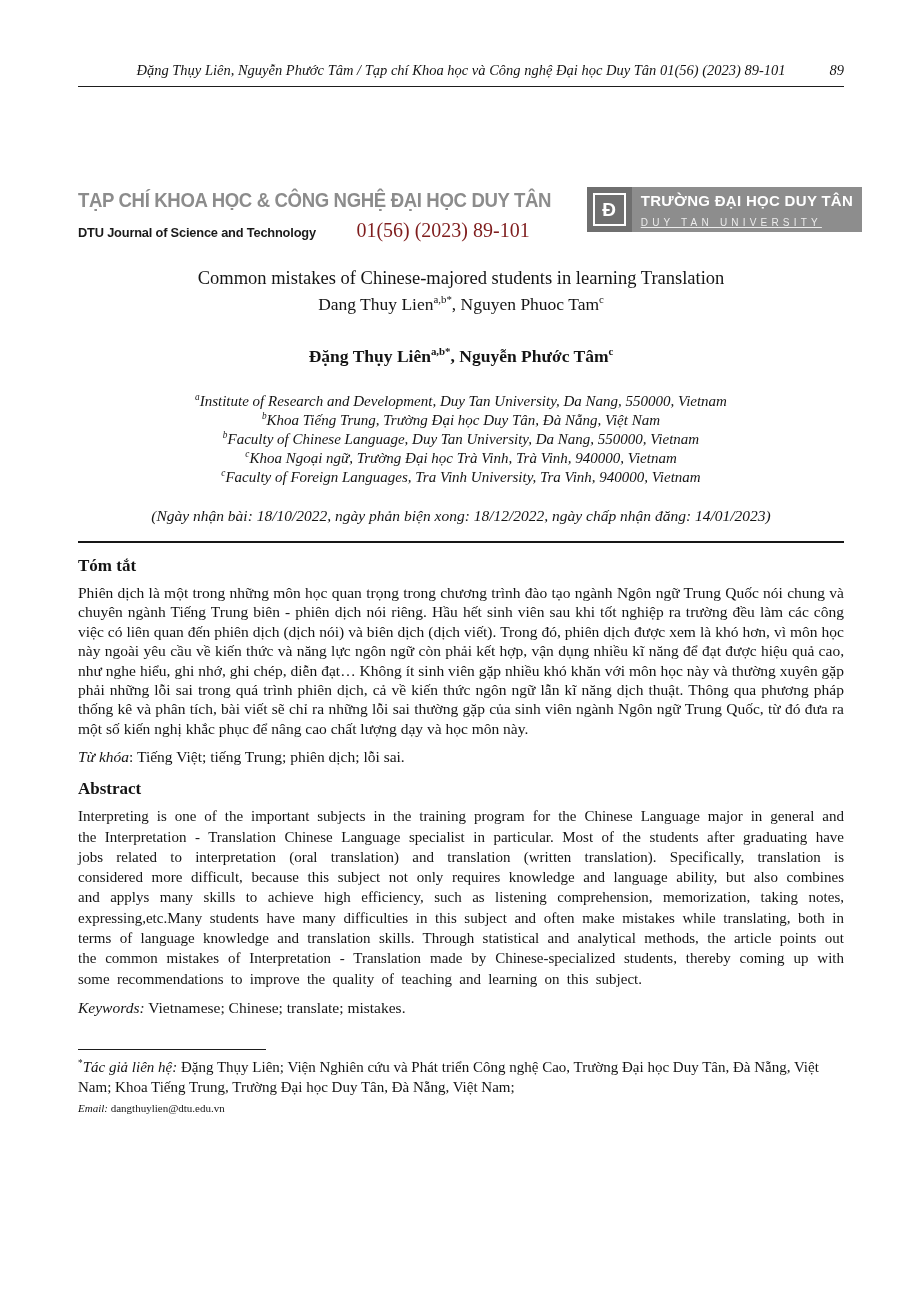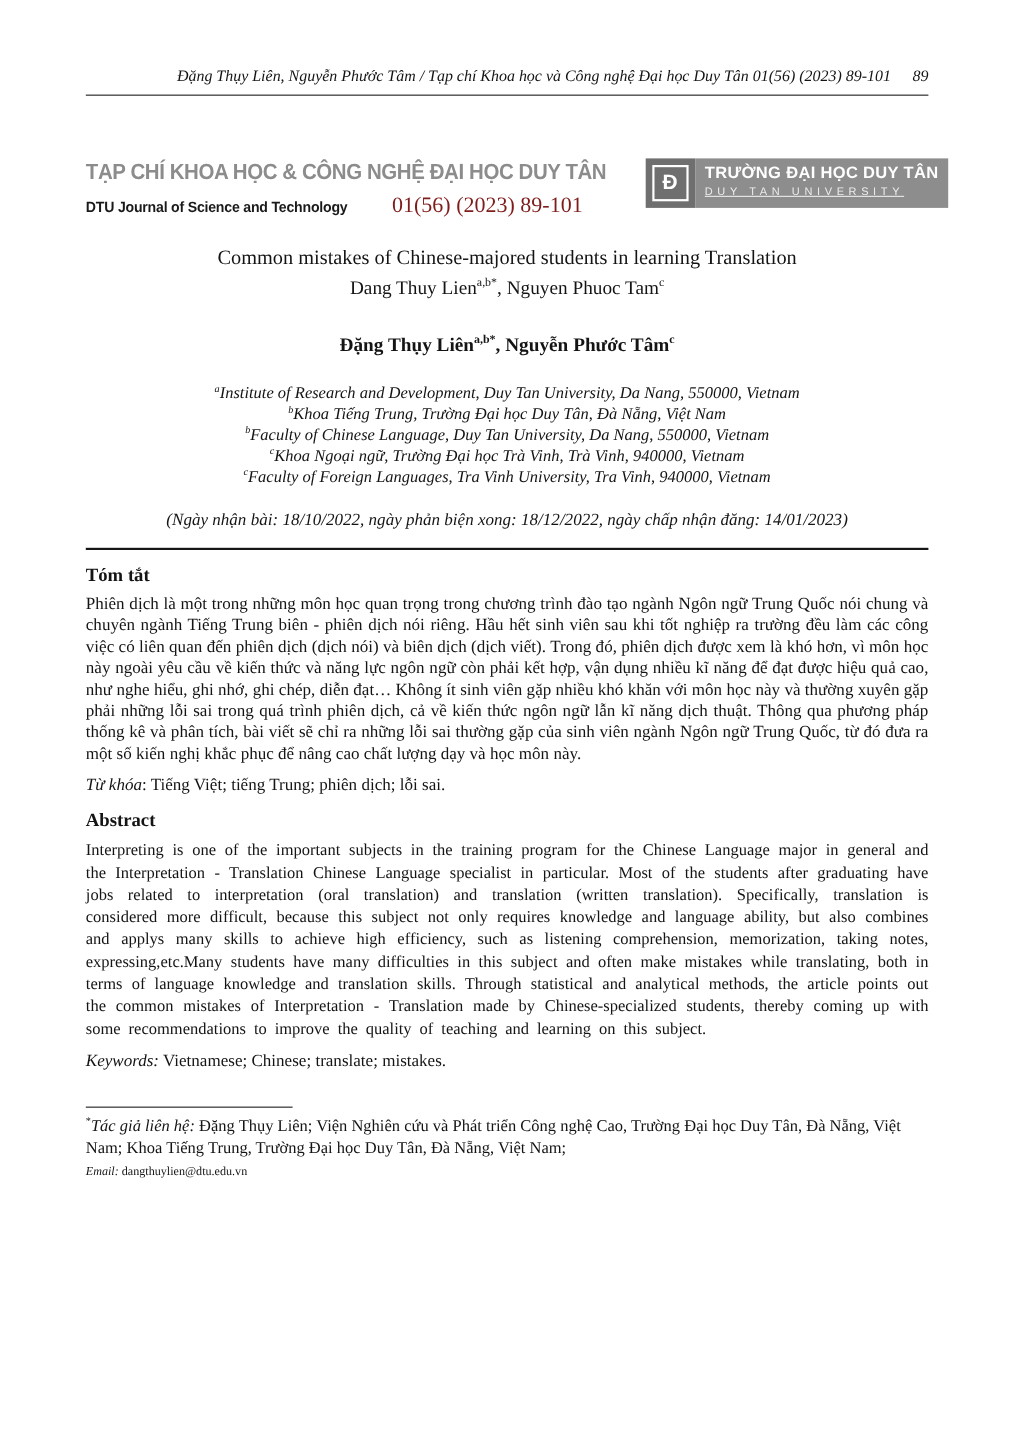--- a/index.html
+++ b/index.html
@@ -9,26 +9,26 @@
     font-family: "Liberation Serif", serif;
     color: #141414;
     position: relative;
     overflow: hidden;
   }
   .page { width: 920px; height: 1302px; padding: 62px 76px 0 78px; overflow: hidden; }
 
   
   .running-head { display: flex; align-items: baseline; font-style: italic; font-size: 14.5px; }
   .rh-spacer { width: 34px; }
-  .rh-text { flex: 1; text-align: right; }
+  .rh-text { flex: 1; text-align: center; }
   .rh-page { width: 34px; text-align: right; }
   .rh-rule { border-top: 1.3px solid #1d1d1d; margin-top: 7px; }
 
   
-  .masthead { margin-top: 57px; display: flex; justify-content: space-between; align-items: flex-start; }
+  .masthead { margin-top: 100px; display: flex; justify-content: space-between; align-items: flex-start; }
   .mh-left { padding-top: 2px; }
   .mh-name {
     font-family: "Liberation Sans", sans-serif;
     font-weight: 700; font-size: 20px; letter-spacing: -0.4px;
     color: #8c8c8c; white-space: nowrap;
     transform: scaleX(0.93); transform-origin: left center;
   }
   .mh-sub { margin-top: 7px; display: flex; align-items: baseline; gap: 28px; }
   .mh-sub-bold { font-family: "Liberation Sans", sans-serif; font-weight: 700; font-size: 13.5px; letter-spacing: -0.2px; color: #1a1a1a; transform: scaleX(0.95); transform-origin: left center; }
   .mh-issue { font-size: 20px; color: #7f1d1d; }
@@ -37,21 +37,21 @@
   .logo-icon {
     width: 45px; height: 45px; background: #6f6f6f; flex: 0 0 45px;
     display: flex; align-items: center; justify-content: center;
   }
   .logo-icon .logo-inner {
     width: 33px; height: 33px; border: 2px solid #ffffff;
     display: flex; align-items: center; justify-content: center;
     color: #ffffff; font-family: "Liberation Sans", sans-serif;
     font-weight: 700; font-size: 19px;
   }
-  .logo-text { flex: 1; background: #8d8d8d; padding: 5px 9px 4px 9px; display: flex; flex-direction: column; justify-content: flex-start; }
+  .logo-text { flex: 1; background: #8d8d8d; padding: 5px 9px 4px 9px; display: flex; flex-direction: column; justify-content: space-between; }
   .logo-line1 { color: #ffffff; font-family: "Liberation Sans", sans-serif; font-weight: 700; font-size: 15px; letter-spacing: 0.3px; white-space: nowrap; }
   .logo-line2 { color: #ececec; font-family: "Liberation Sans", sans-serif; font-size: 10px; letter-spacing: 4.2px; margin-top: 3px; white-space: nowrap; text-decoration: underline; }
 
   
   .title-vi { margin-top: 56px; font-size: 28px; font-weight: 400; line-height: 37px; text-align: center; padding: 0 6px; }
   .title-en { margin-top: 26px; font-size: 18.5px; font-weight: 400; text-align: center; }
 
   
   .authors { text-align: center; font-size: 17.5px; }
   .authors-vi { margin-top: 31px; font-weight: 700; }

